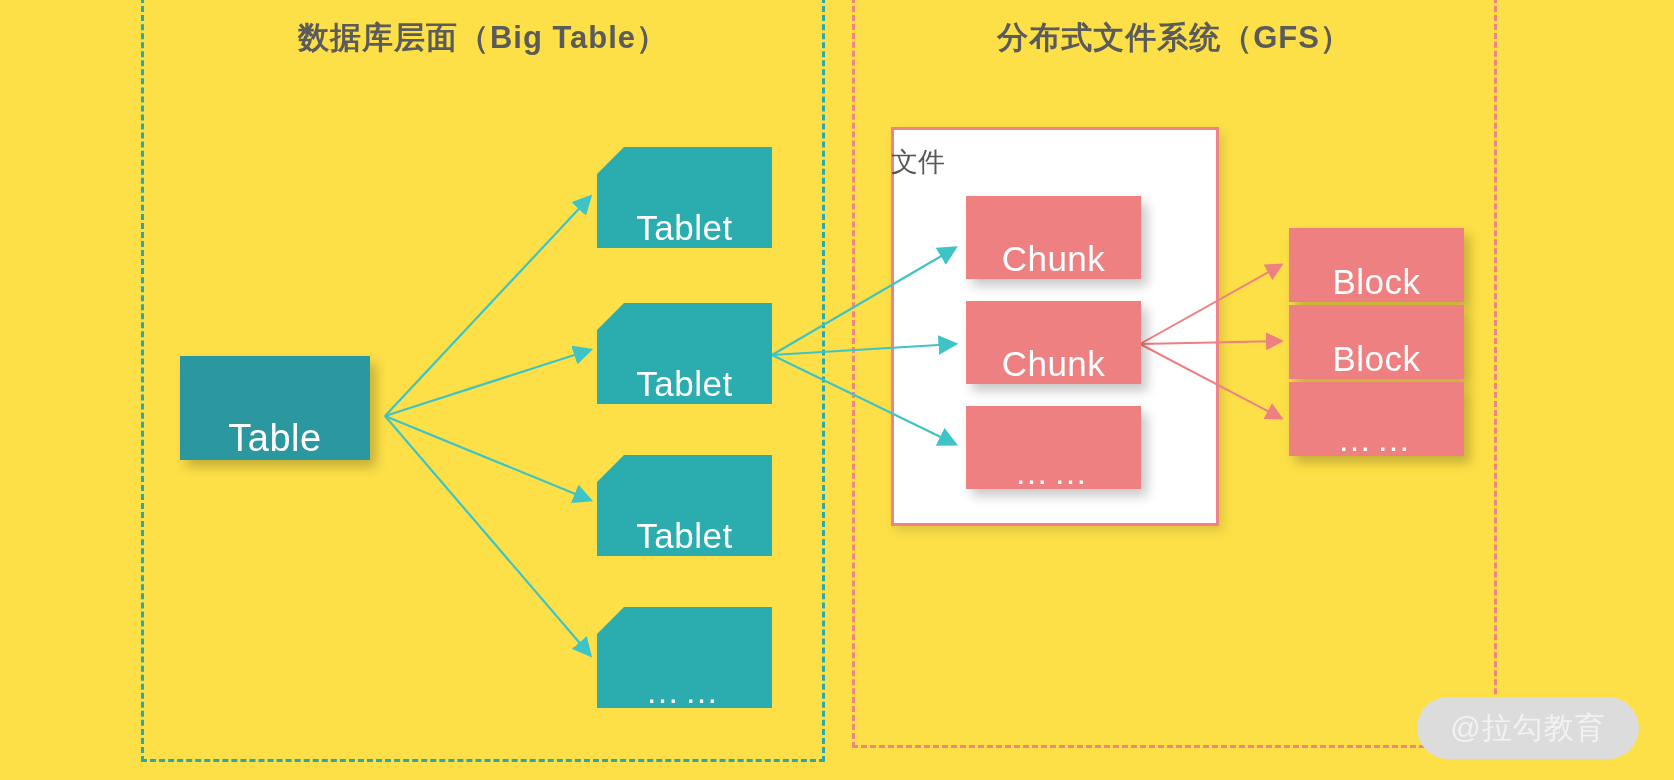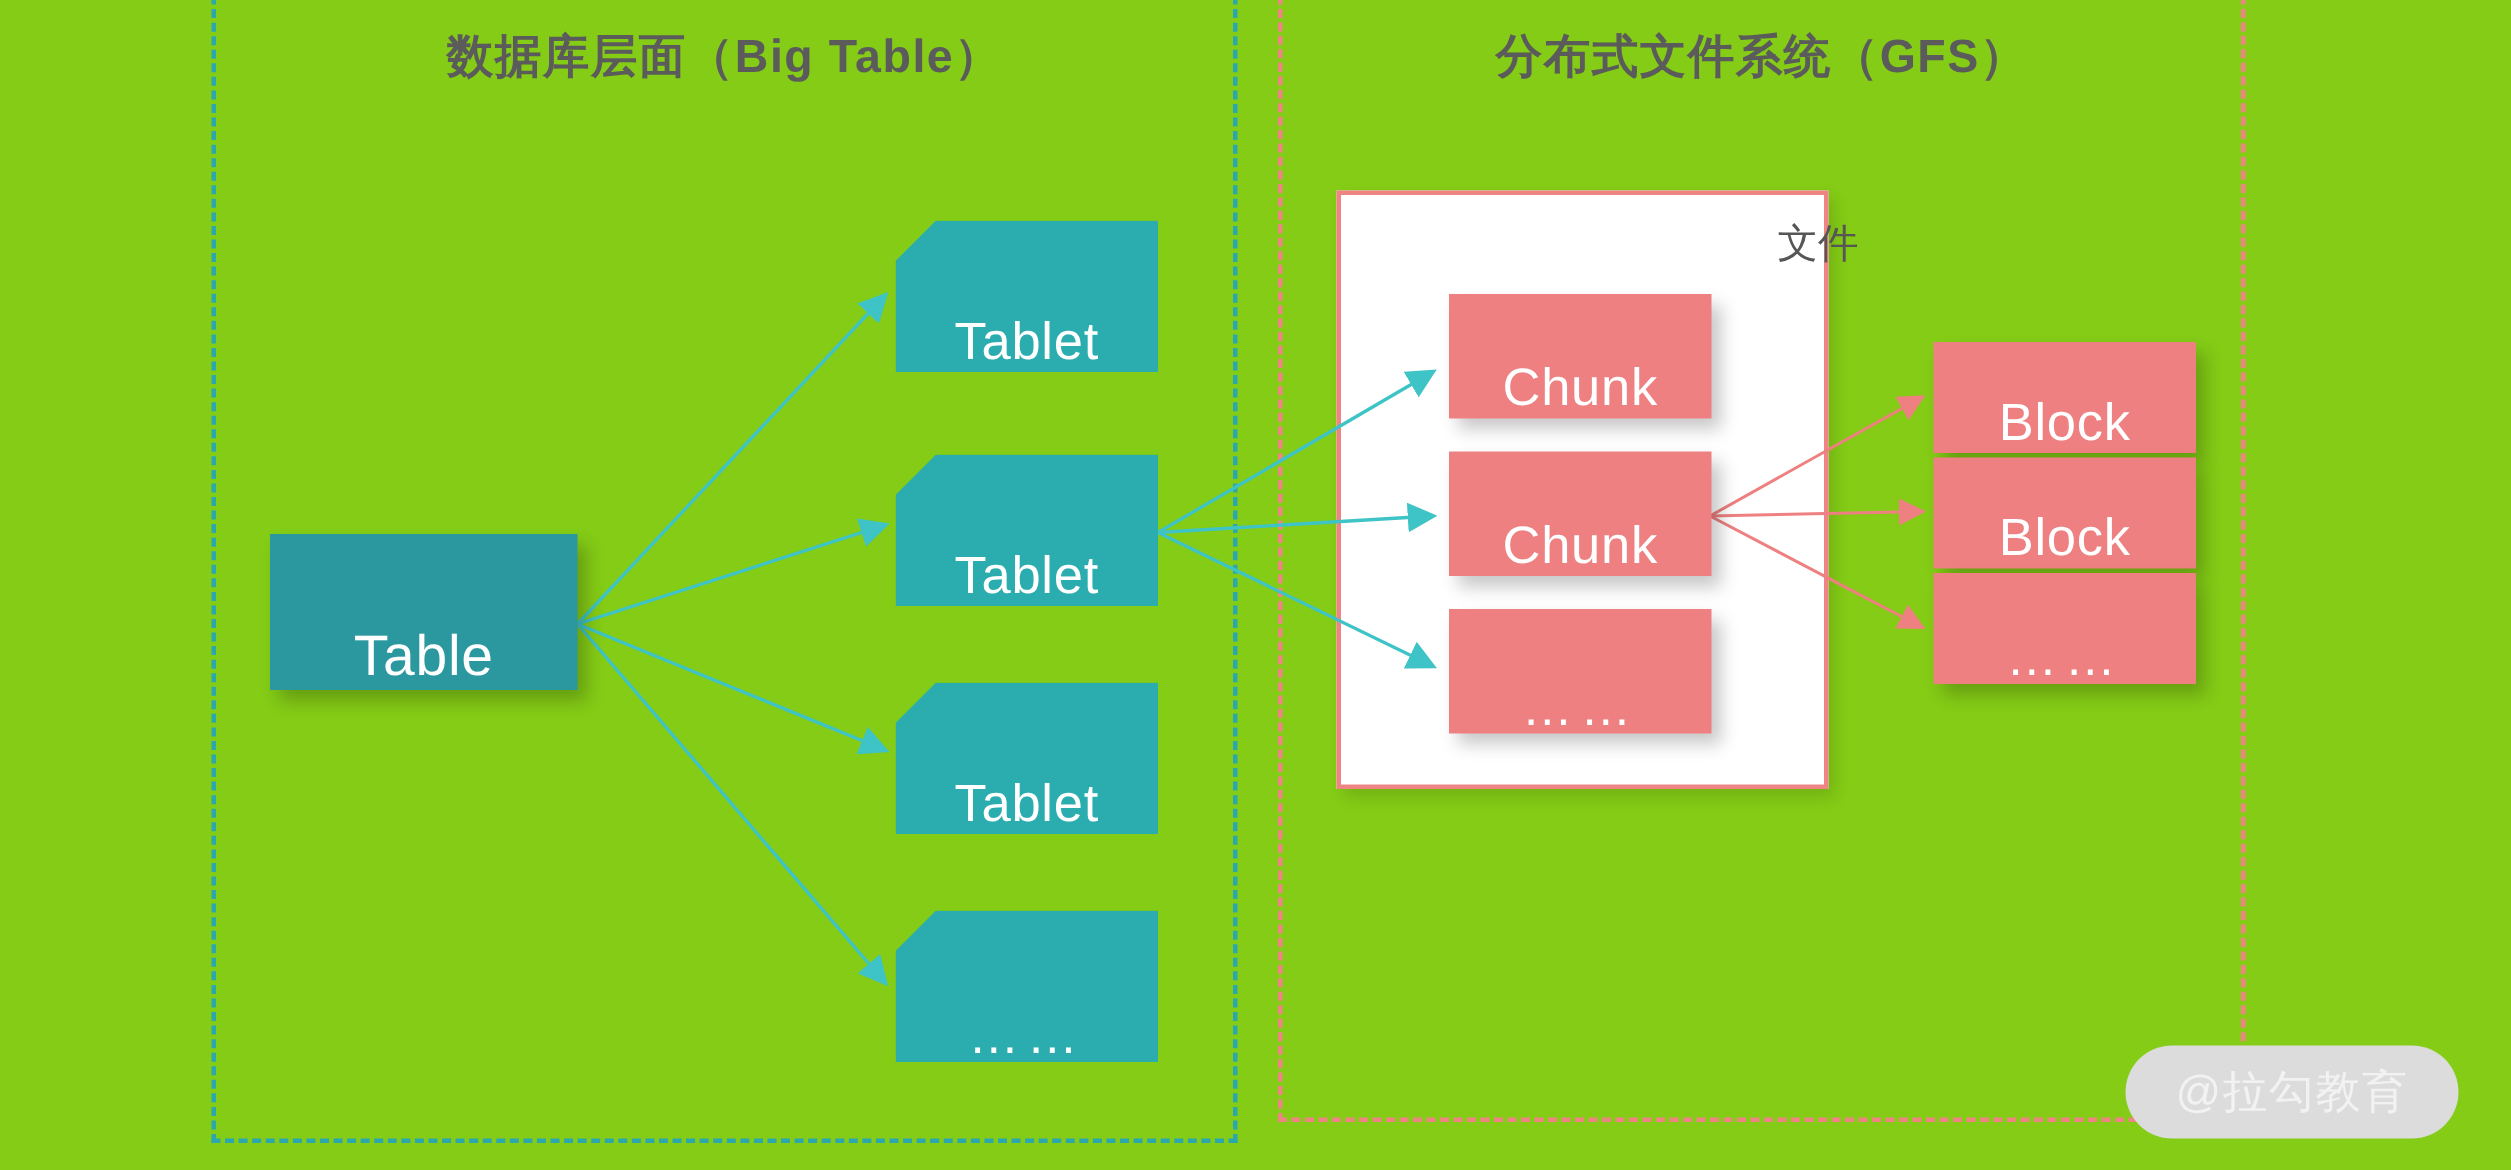--- a/index.html
+++ b/index.html
@@ -7,21 +7,21 @@
     padding: 0;
     background: #ffffff;
   }
   body {
     font-family: "Liberation Sans", "DejaVu Sans", sans-serif;
   }
   #canvas {
     position: relative;
     width: 1674px;
     height: 780px;
-    background: #84cc16;
+    background: #fde047;
     overflow: hidden;
   }
   
   .region {
     position: absolute;
     box-sizing: border-box;
     background: transparent;
   }
   .region-left {
     left: 141px;
@@ -59,24 +59,23 @@
     height: 399px;
     border: 3px solid #EE8484;
     background: #ffffff;
     box-shadow: 4px 5px 10px rgba(0,0,0,0.13);
   }
   .file-label {
     position: absolute;
     left: 891px;
     top: 144px;
     width: 328px;
-    text-align: right;
+    text-align: left;
     font-size: 27px;
     color: #565656;
-    margin-left: 20px;
   }
   
   .node {
     position: absolute;
     box-sizing: border-box;
     display: flex;
     align-items: flex-end;
     justify-content: center;
     color: #ffffff;
     font-size: 35px;
@@ -163,21 +162,21 @@
       <line x1="772" y1="355" x2="955" y2="444" marker-end="url(#ah-teal)"></line>
     </g>
 
     <g stroke="#EE8081" stroke-width="2" fill="none">
       <line x1="1140" y1="344" x2="1281" y2="265" marker-end="url(#ah-salmon)"></line>
       <line x1="1140" y1="344" x2="1281" y2="341" marker-end="url(#ah-salmon)"></line>
       <line x1="1140" y1="344" x2="1281" y2="418" marker-end="url(#ah-salmon)"></line>
     </g>
   </svg>
 
-  <div class="node teal-dark" style="left:180px; top:356px; width:205px; height:104px; font-size:38px;">
+  <div class="node teal-dark" style="left:180px; top:356px; width:190px; height:104px; font-size:38px;">
     <span>Table</span>
   </div>
 
   <div class="node teal cut" style="left:597px; top:147px; width:175px; height:101px;">
     <span>Tablet</span>
   </div>
 
   <div class="node teal cut" style="left:597px; top:303px; width:175px; height:101px;">
     <span>Tablet</span>
   </div>

